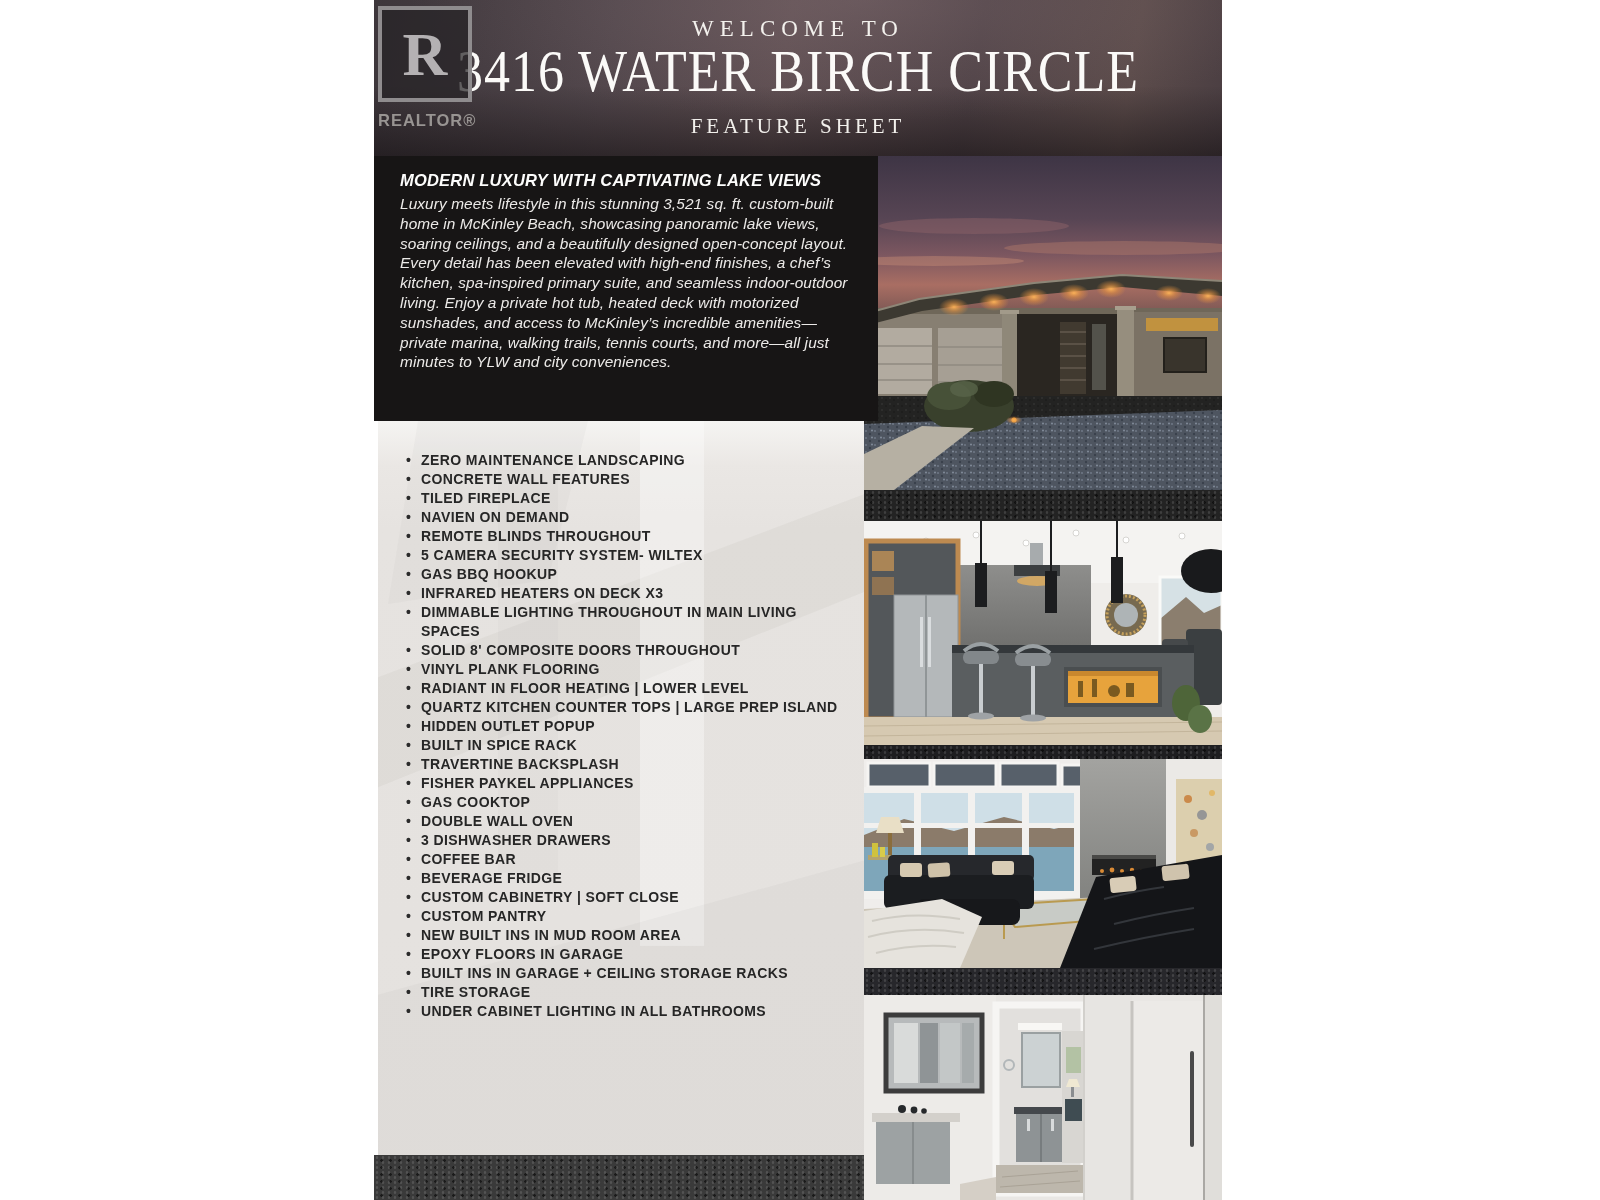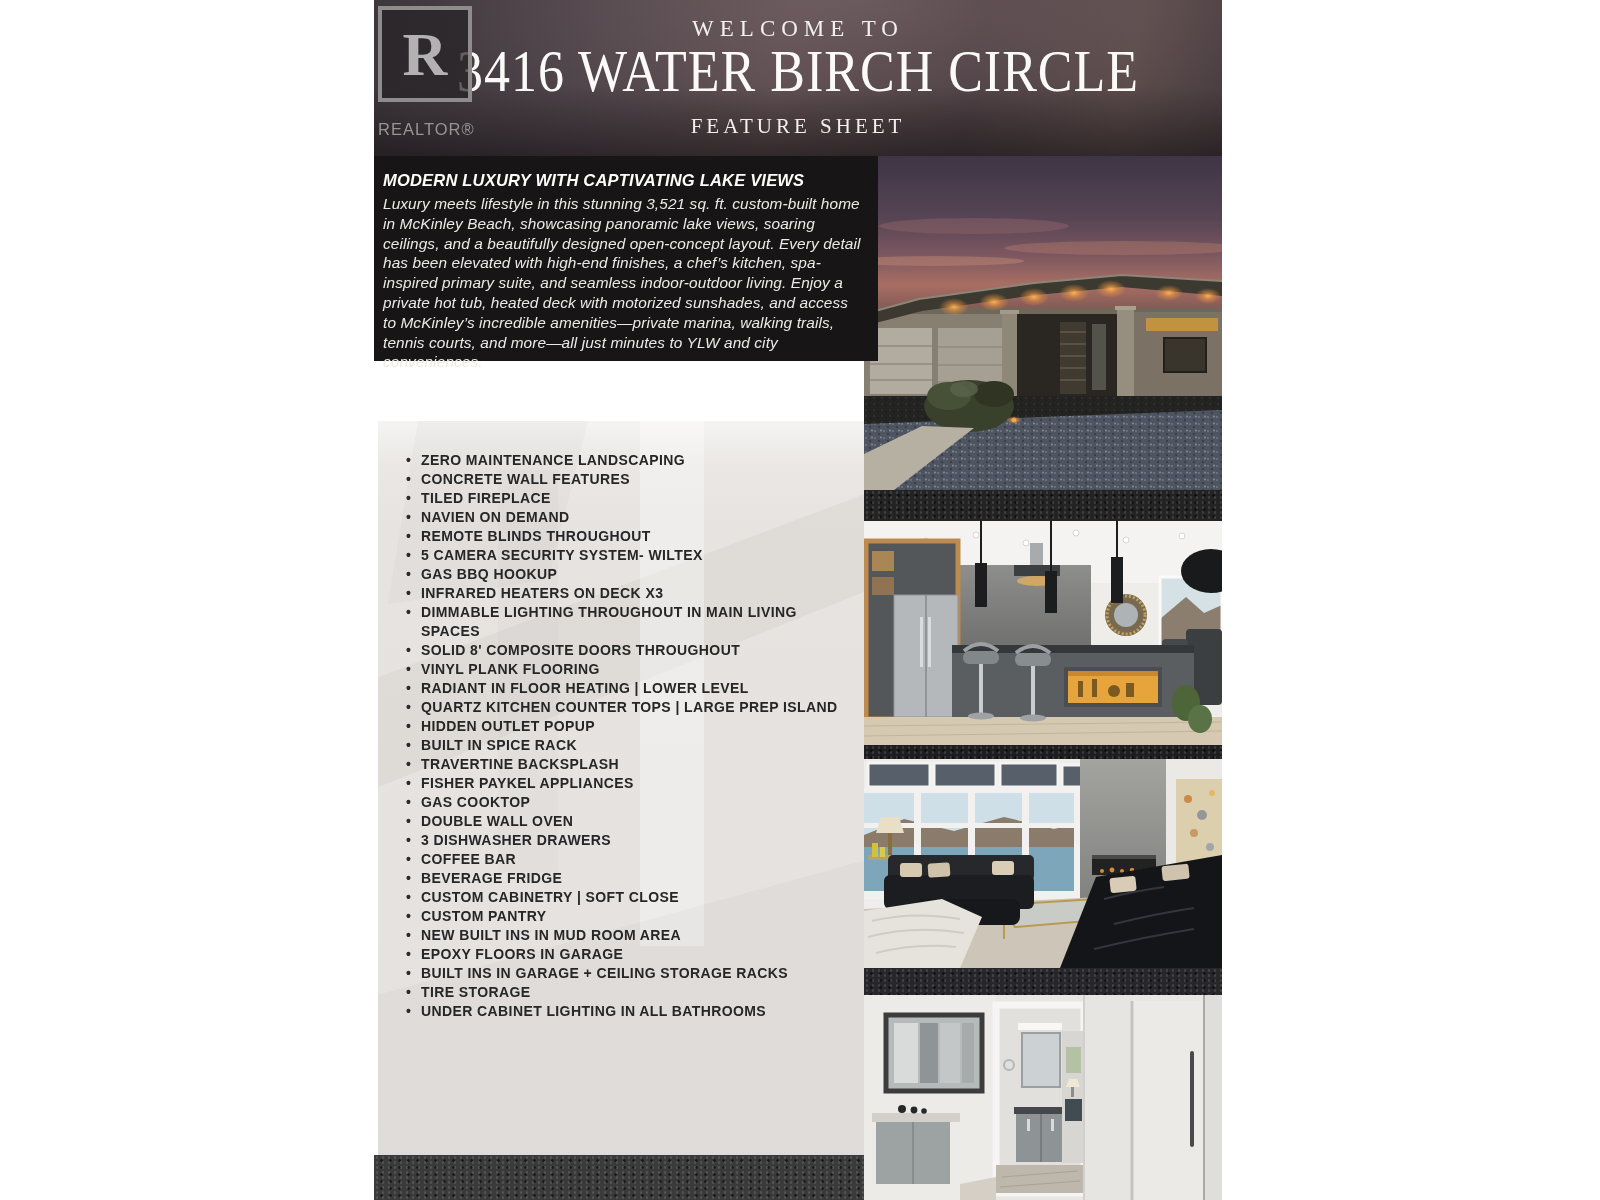--- a/index.html
+++ b/index.html
@@ -17,25 +17,25 @@
     font-family:"Liberation Serif",serif;font-size:23px;letter-spacing:6px;color:#f3f1ed;}
   .hero-address{position:absolute;top:42px;left:0;right:0;text-align:center;margin:0;
     font-family:"Liberation Serif",serif;font-weight:400;font-size:52px;letter-spacing:1px;color:#fbfaf8;}
   .hero-address>span{display:inline-block;transform:scaleY(1.14);transform-origin:50% 60%;}
   .hero-sheet{position:absolute;top:114px;left:0;right:0;text-align:center;
     font-family:"Liberation Serif",serif;font-size:21px;letter-spacing:4px;color:#f2f0ec;}
   .logo{position:absolute;left:4px;top:6px;width:100px;z-index:2;}
   .logo-box{width:86px;height:88px;border:4px solid #8f8c8e;background:rgba(38,34,38,.72);
     display:flex;align-items:center;justify-content:center;}
   .logo-r{font-family:"Liberation Serif",serif;font-weight:700;font-size:62px;color:#b4b1b3;line-height:1;}
-  .logo-label{margin-top:18px;font-size:16.5px;font-weight:400;letter-spacing:1px;color:#989492;}
+  .logo-label{margin-top:9px;font-size:16.5px;font-weight:700;letter-spacing:1px;color:#989492;}
 
   
-  .description{position:absolute;left:0;top:156px;width:504px;height:205px;z-index:2;
-    background:#171515;color:#efedec;padding:15px 16px 0 9px;box-sizing:border-box;}
+  .description{position:absolute;left:0;top:156px;width:504px;height:265px;z-index:2;
+    background:#171515;color:#efedec;padding:15px 16px 0 26px;box-sizing:border-box;}
   .description h2{margin:0 0 4px;font-size:16.5px;font-style:italic;font-weight:700;
     letter-spacing:.2px;color:#fdfdfc;}
   .description p{margin:0;font-style:italic;font-size:15.4px;line-height:19.8px;
     letter-spacing:.1px;color:#eceae8;}
 
   
   .features{position:absolute;left:4px;top:421px;width:486px;height:896px;
     background:linear-gradient(180deg,#f5f4f2 0%,#eae7e4 5%,#e6e3e0 12%,#e4e1de 100%);}
   .features .wm{position:absolute;left:0;top:0;width:100%;height:100%;}
   .features ul{position:absolute;left:28px;top:30px;margin:0;padding:0;list-style:none;width:436px;}

